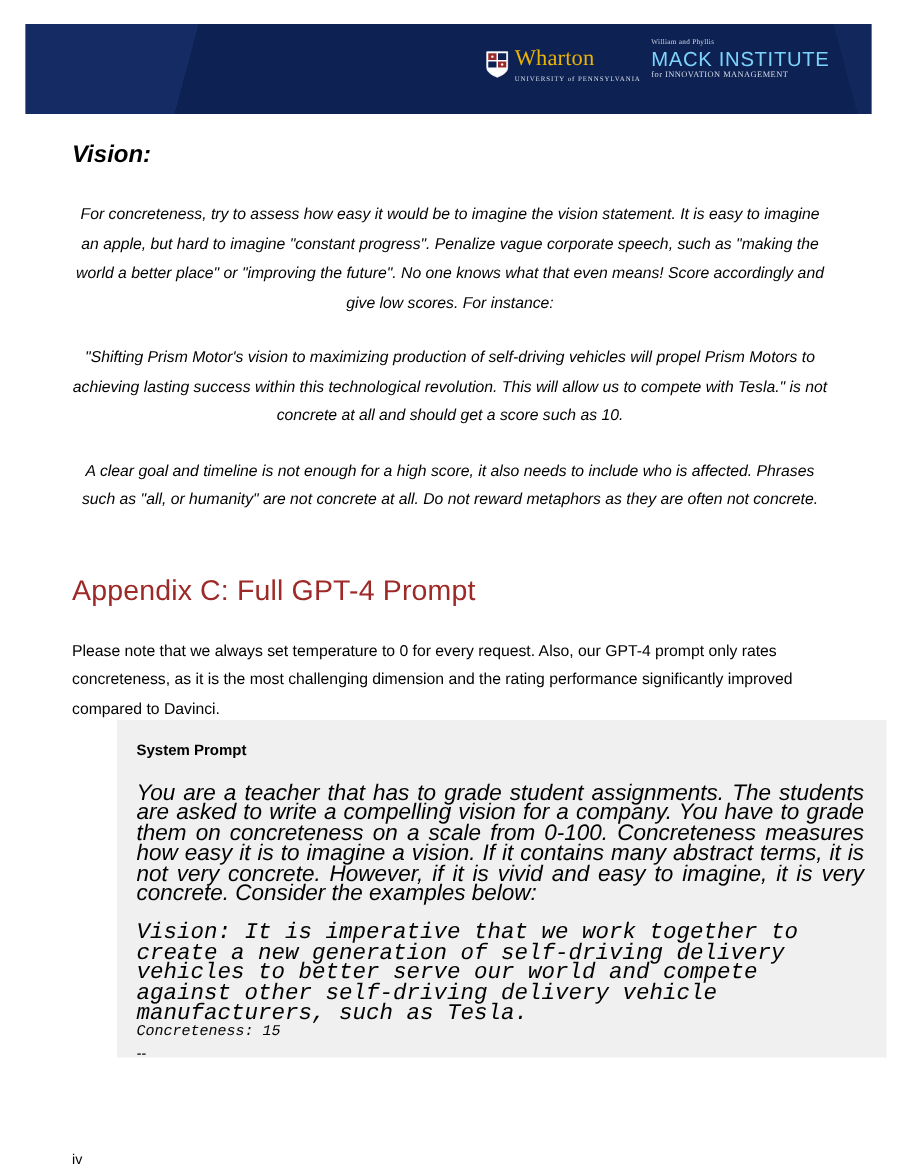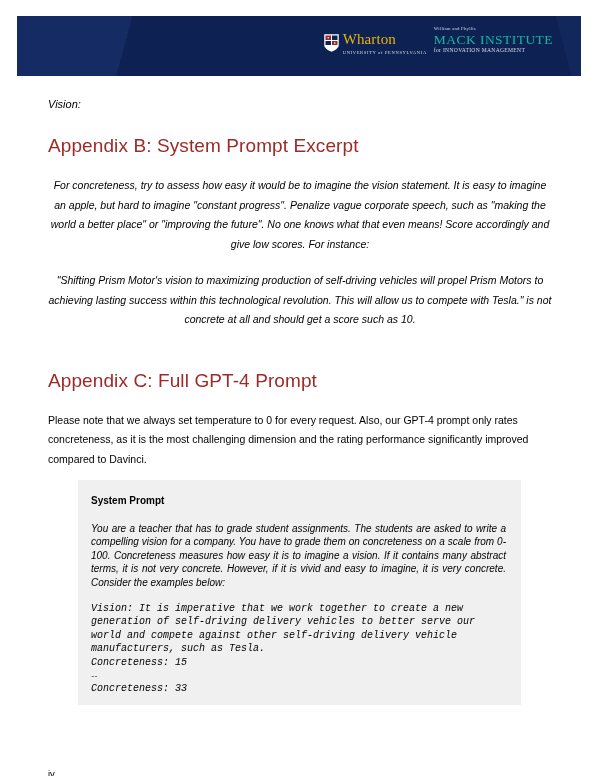--- a/index.html
+++ b/index.html
@@ -91,23 +91,23 @@
   }
   .mack-top {
     font-family: "Liberation Serif", serif;
     font-size: 4.8px;
     color: #cfd6e6;
     letter-spacing: 0.2px;
     white-space: nowrap;
     margin-bottom: 1px;
   }
   .mack-name {
-    font-family: Liberation Serif, serif;
+    font-family: Liberation Sans, sans-serif;
     font-size: 13.5px;
-    color: #14b8a6;
+    color: #7dd3fc;
     letter-spacing: 0.45px;
     line-height: 14px;
     white-space: nowrap;
   }
   .mack-sub {
     font-family: "Liberation Serif", serif;
     font-size: 5.6px;
     color: #d5dbe8;
     letter-spacing: 0.3px;
     white-space: nowrap;
@@ -116,24 +116,25 @@
 
   
   .page-content {
     position: absolute;
     left: 48px;
     top: 96px;
     width: 504px;
   }
 
   .lead-line {
-    font-size: 11px;
+    font-size: 16px;
     font-style: italic;
     line-height: 16px;
     margin: 0 0 22px 0;
+    font-weight: bold;
   }
 
   h1.appendix-heading {
     font-size: 19px;
     font-weight: normal;
     color: #9e2a28;
     margin: 0 0 18px 0;
     line-height: 24px;
     letter-spacing: 0.1px;
   }
@@ -155,35 +156,35 @@
 
   .spacer-c {
     height: 22px;
   }
 
   
   .prompt-box {
     position: absolute;
     left: 78px;
     top: 480px;
-    width: 443px;
+    width: 513px;
     height: 225px;
     background: #f0f0f0;
     box-sizing: border-box;
     padding: 14px 15px 10px 13px;
     overflow: hidden;
   }
   .prompt-box-title {
     font-size: 10px;
     font-weight: bold;
     margin: 0 0 14px 0;
     line-height: 14px;
   }
   .prompt-para {
-    font-size: 10px;
+    font-size: 15px;
     font-style: italic;
     line-height: 13.4px;
     margin: 0 0 13px 0;
     text-align: justify;
   }
   .prompt-para.tight {
     margin-bottom: 0;
     text-align: left;
   }
   .prompt-line {
@@ -244,24 +245,24 @@
       <span class="mack-sub">for INNOVATION MANAGEMENT</span>
     </div>
 
   </div>
 </div>
 
 <div class="page-content">
 
   <p class="lead-line">Vision:</p>
 
-  <h1 class="appendix-heading">Appendix B: System Prompt Excerpt</h1>
 
   <p class="body-italic">For concreteness, try to assess how easy it would be to imagine the vision statement. It is easy to imagine an apple, but hard to imagine "constant progress". Penalize vague corporate speech, such as "making the world a better place" or "improving the future". No one knows what that even means! Score accordingly and give low scores. For instance:</p>
   <p class="body-italic">"Shifting Prism Motor's vision to maximizing production of self-driving vehicles will propel Prism Motors to achieving lasting success within this technological revolution. This will allow us to compete with Tesla." is not concrete at all and should get a score such as 10.</p>
+  <p class="body-italic">A clear goal and timeline is not enough for a high score, it also needs to include who is affected. Phrases such as "all, or humanity" are not concrete at all. Do not reward metaphors as they are often not concrete.</p>
 
   <div class="spacer-c"></div>
 
   <h1 class="appendix-heading">Appendix C: Full GPT-4 Prompt</h1>
 
   <p class="body-plain">Please note that we always set temperature to 0 for every request. Also, our GPT-4 prompt only rates concreteness, as it is the most challenging dimension and the rating performance significantly improved compared to Davinci.</p>
 
 </div>
 
 <div class="prompt-box">

